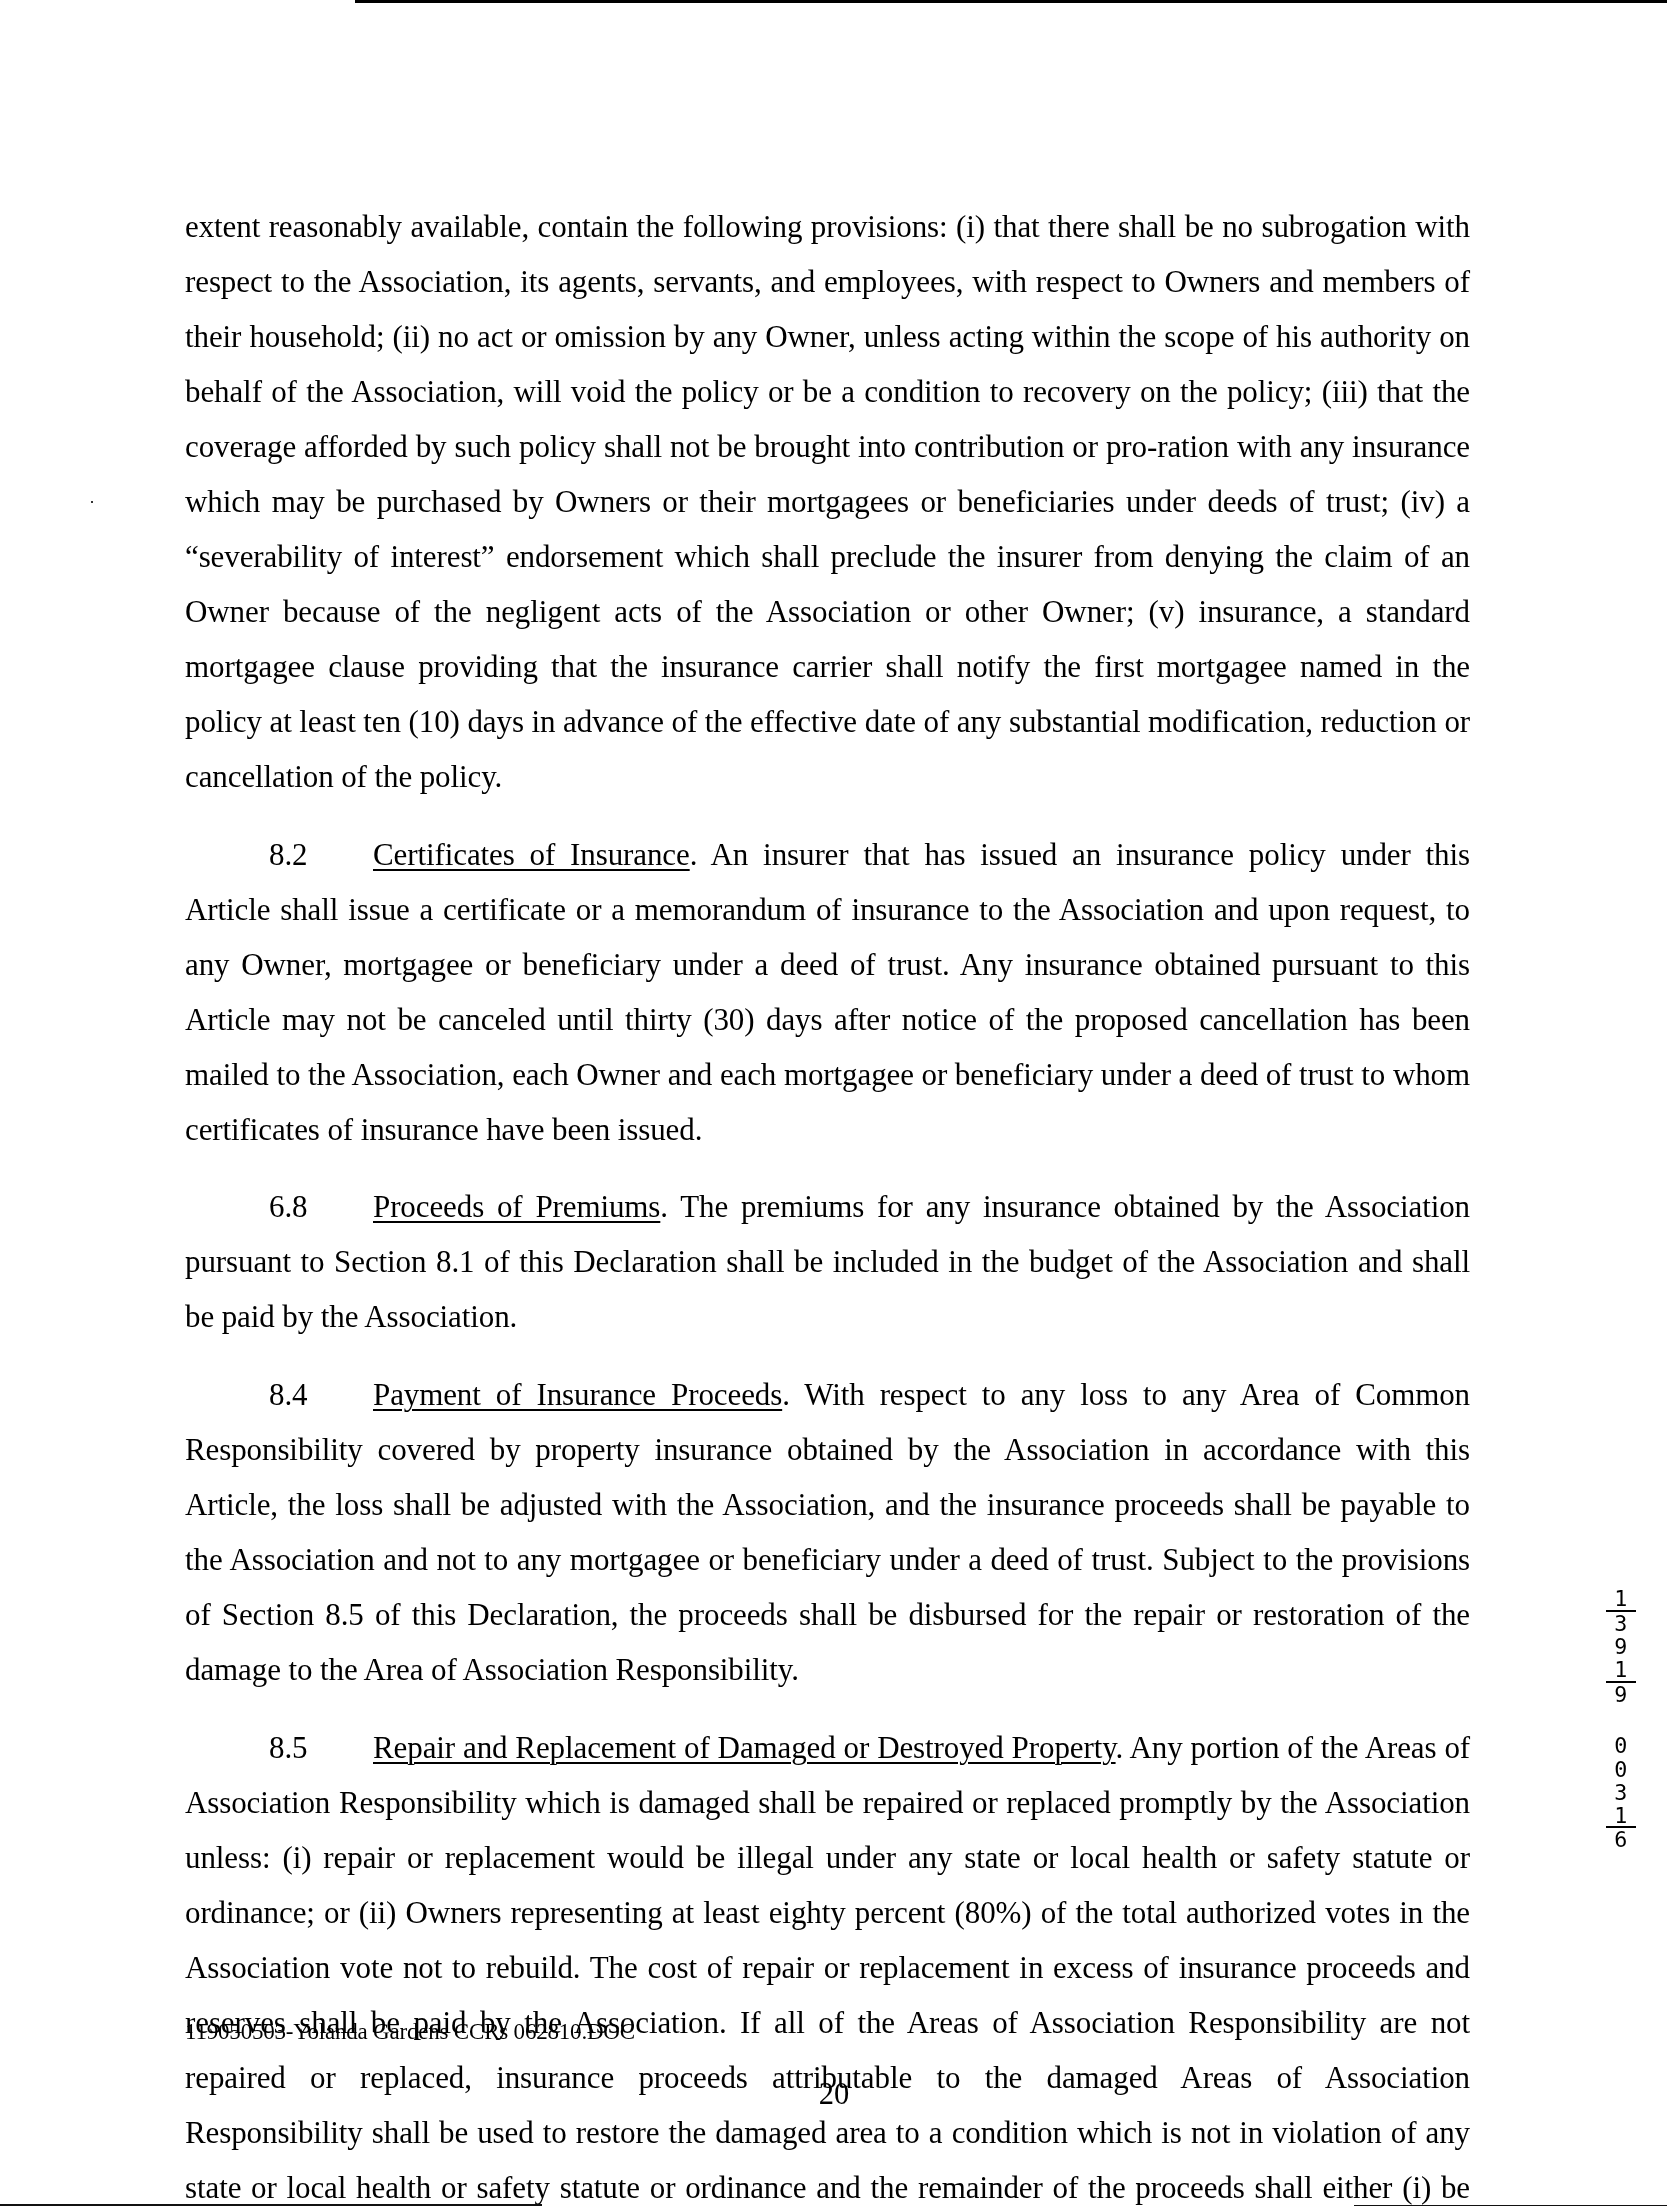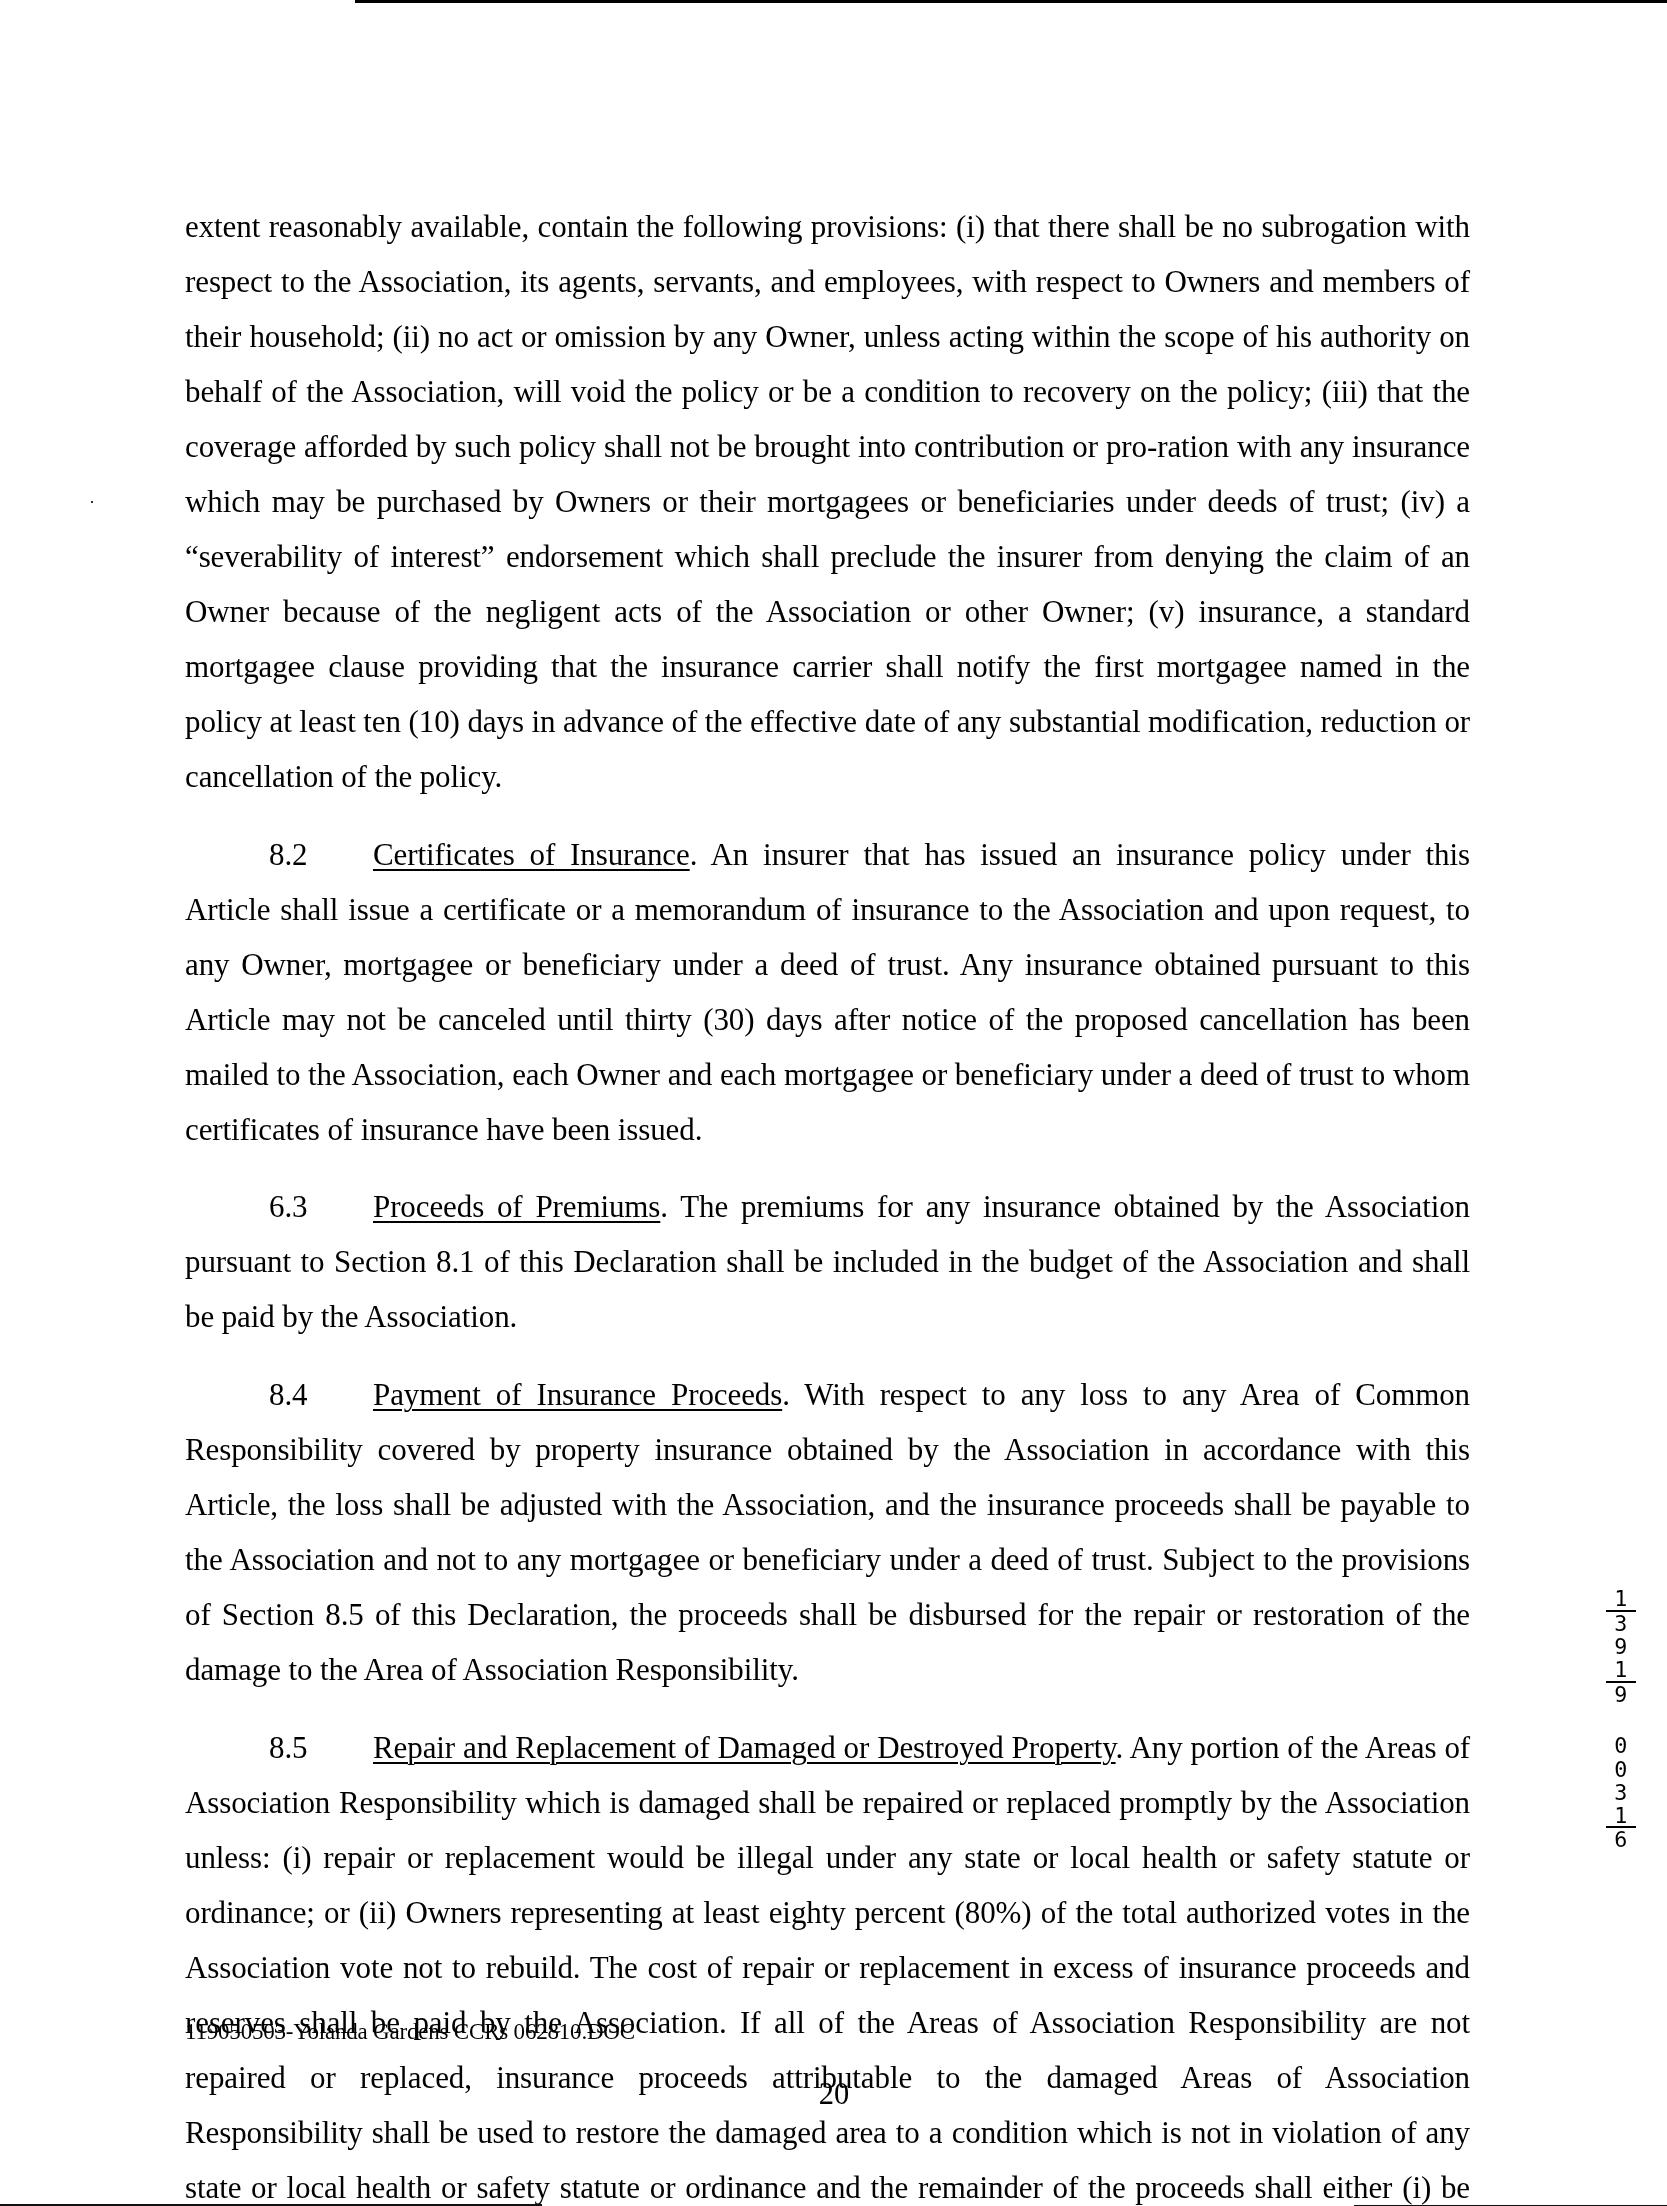--- a/index.html
+++ b/index.html
@@ -51,21 +51,21 @@
 <body>
 
 <div class="scan-line-top"></div>
 <div class="stray-dot"></div>
 
 <div class="content">
   <p class="para">extent reasonably available, contain the following provisions: (i) that there shall be no subrogation with respect to the Association, its agents, servants, and employees, with respect to Owners and members of their household; (ii) no act or omission by any Owner, unless acting within the scope of his authority on behalf of the Association, will void the policy or be a condition to recovery on the policy; (iii) that the coverage afforded by such policy shall not be brought into contribution or pro-ration with any insurance which may be purchased by Owners or their mortgagees or beneficiaries under deeds of trust; (iv) a “severability of interest” endorsement which shall preclude the insurer from denying the claim of an Owner because of the negligent acts of the Association or other Owner; (v) insurance, a standard mortgagee clause providing that the insurance carrier shall notify the first mortgagee named in the policy at least ten (10) days in advance of the effective date of any substantial modification, reduction or cancellation of the policy.</p>
 
   <p class="para"><span class="indent"></span><span class="secnum">8.2</span><span class="heading">Certificates of Insurance</span><span>. An insurer that has issued an insurance policy under this Article shall issue a certificate or a memorandum of insurance to the Association and upon request, to any Owner, mortgagee or beneficiary under a deed of trust. Any insurance obtained pursuant to this Article may not be canceled until thirty (30) days after notice of the proposed cancellation has been mailed to the Association, each Owner and each mortgagee or beneficiary under a deed of trust to whom certificates of insurance have been issued.</span></p>
 
-  <p class="para"><span class="indent"></span><span class="secnum">6.3</span><span class="heading">Proceeds of Premiums</span><span>. The premiums for any insurance obtained by the Association pursuant to Section 8.1 of this Declaration shall be included in the budget of the Association and shall be paid by the Association.</span></p>
+  <p class="para"><span class="indent"></span><span class="secnum">6.8</span><span class="heading">Proceeds of Premiums</span><span>. The premiums for any insurance obtained by the Association pursuant to Section 8.1 of this Declaration shall be included in the budget of the Association and shall be paid by the Association.</span></p>
 
   <p class="para"><span class="indent"></span><span class="secnum">8.4</span><span class="heading">Payment of Insurance Proceeds</span><span>. With respect to any loss to any Area of Common Responsibility covered by property insurance obtained by the Association in accordance with this Article, the loss shall be adjusted with the Association, and the insurance proceeds shall be payable to the Association and not to any mortgagee or beneficiary under a deed of trust. Subject to the provisions of Section 8.5 of this Declaration, the proceeds shall be disbursed for the repair or restoration of the damage to the Area of Association Responsibility.</span></p>
 
   <p class="para"><span class="indent"></span><span class="secnum">8.5</span><span class="heading">Repair and Replacement of Damaged or Destroyed Property</span><span>.  Any portion of the Areas of Association Responsibility which is damaged shall be repaired or replaced promptly by the Association unless: (i) repair or replacement would be illegal under any state or local health or safety statute or ordinance; or (ii) Owners representing at least eighty percent (80%) of the total authorized votes in the Association vote not to rebuild. The cost of repair or replacement in excess of insurance proceeds and reserves shall be paid by the Association. If all of the Areas of Association Responsibility are not repaired or replaced, insurance proceeds attributable to the damaged Areas of Association Responsibility shall be used to restore the damaged area to a condition which is not in violation of any state or local health or safety statute or ordinance and the remainder of the proceeds shall either (i) be retained by the Association as an additional capital reserve, or (ii) be used for payment of operating expenses of the Association if such</span></p>
 </div>
 
 <div class="footer-file">119050503-Yolanda Gardens CCRs 062810.DOC</div>
 <div class="page-number">20</div>
 
 <div class="stamp stamp-top">

